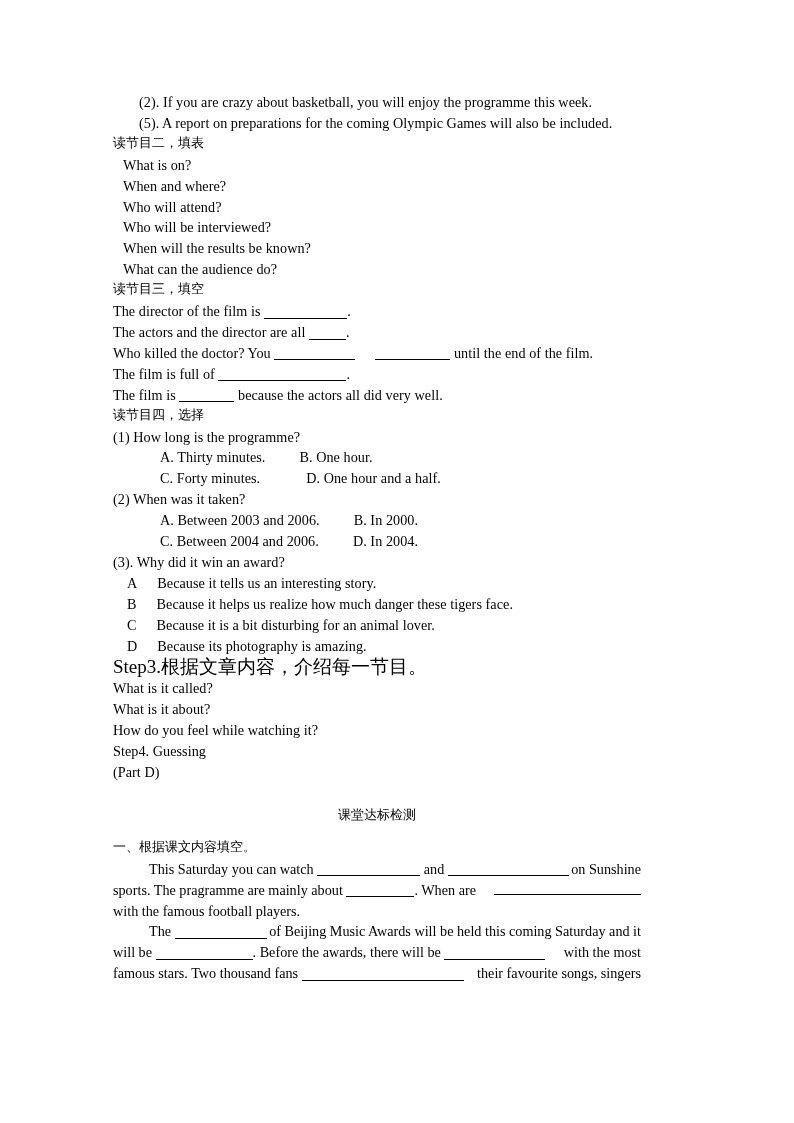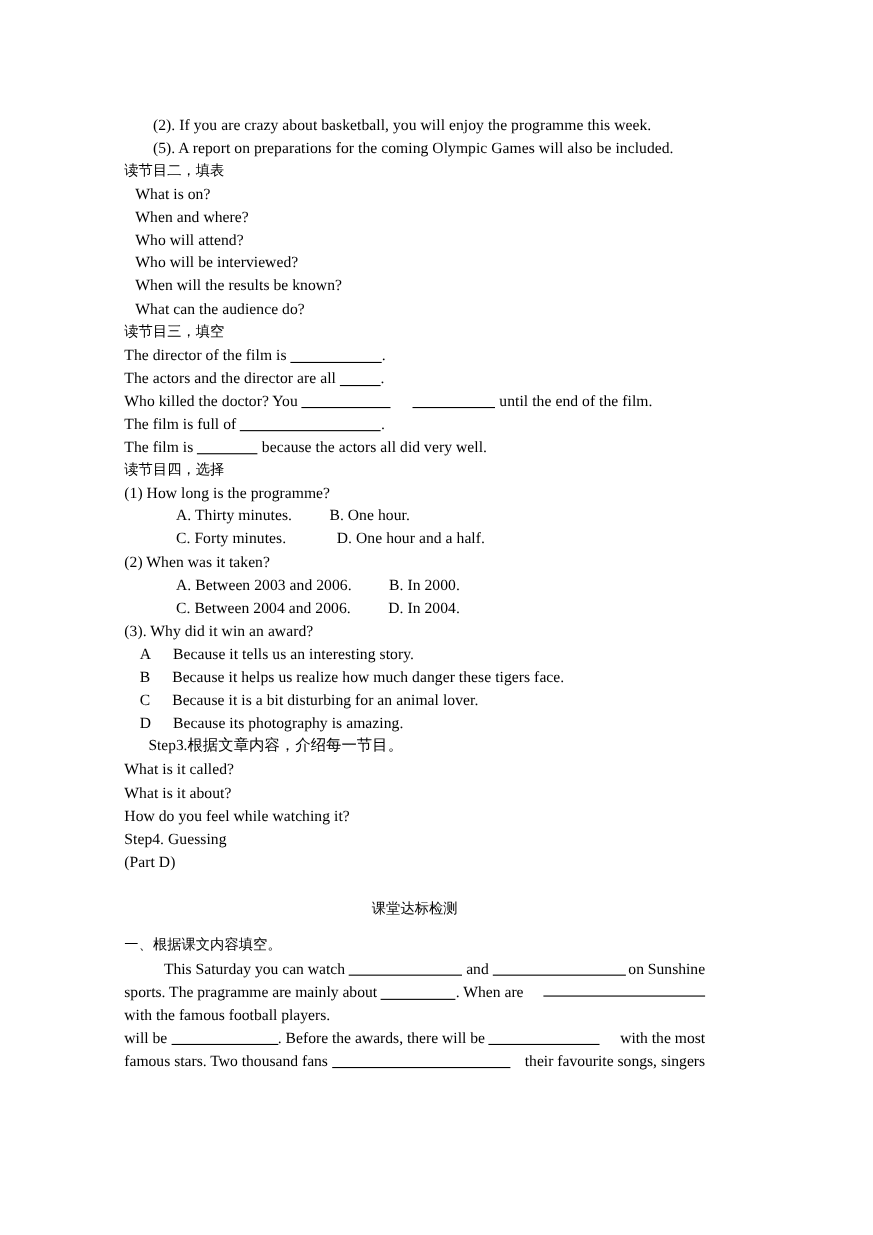--- a/index.html
+++ b/index.html
@@ -20,41 +20,40 @@
     position: absolute;
     left: 0;
     top: 0;
     width: 794px;
     height: 1123px;
   }
   
   #content {
     position: absolute;
     left: 113px;
-    top: 104px;
+    top: 92px;
     width: 528px;
   }
 
   .line {
     font-size: 14.2px;
     line-height: 20.9px;
     white-space: nowrap;
     letter-spacing: 0.05px;
   }
   .cn {
     font-family: Liberation Mono, monospace;
     font-size: 13px;
     line-height: 20.9px;
     white-space: nowrap;
   }
   .cn-mixed {
-    font-size: 14px;
+    font-size: 19px;
     line-height: 20.9px;
     white-space: nowrap;
-    margin-left: 22px;
   }
   .cn-mixed .han {
     font-family: "DejaVu Sans", "Liberation Sans", sans-serif;
   }
   .ind-num   { padding-left: 26px; }   
   .ind-q     { padding-left: 10px; }   
   .ind-opt   { padding-left: 47px; }   
   .ind-abcd  { padding-left: 14px; }   
 
   .gap-sm { display: inline-block; width: 20px; }
@@ -168,20 +167,24 @@
 
       <span class="ln just">
           <span><span>sports. The pragramme are mainly about</span> <span class="blank" style="width:68px"></span><span>. When are</span></span>
           <span class="blank" style="width:147px"></span>
         </span>
 
       <span class="ln">with the famous football players.</span>
     </div>
 
     <div class="para">
+      <span class="ln just">
+          <span><span class="indent-first"></span><span>The</span> <span class="blank" style="width:92px"></span></span>
+          <span>of Beijing Music Awards will be held this coming Saturday and it</span>
+        </span>
 
       <span class="ln just">
           <span><span>will be</span> <span class="blank" style="width:97px"></span><span>. Before the awards, there will be</span> <span class="blank" style="width:101px"></span></span>
           <span>with the most</span>
         </span>
 
       <span class="ln just">
           <span><span>famous stars. Two thousand fans</span> <span class="blank" style="width:162px"></span></span>
           <span>their favourite songs, singers</span>
         </span>

